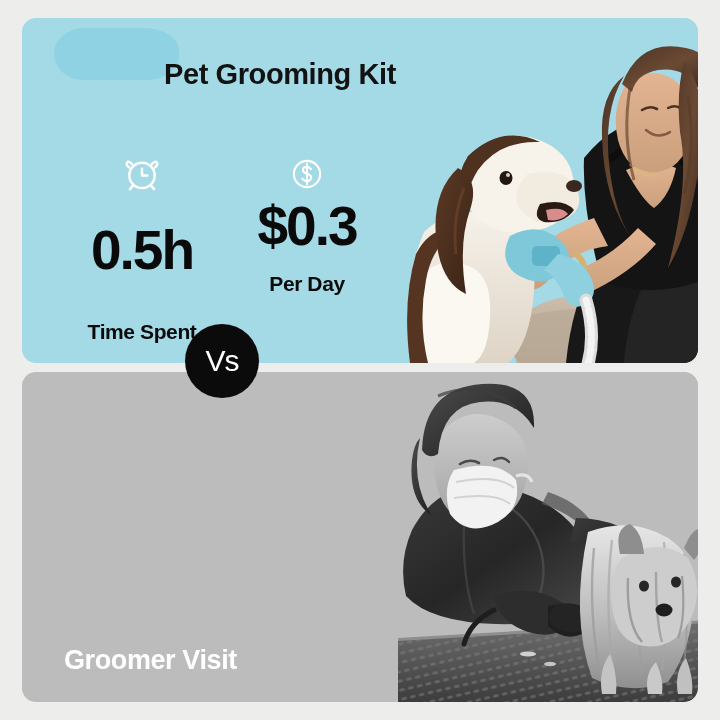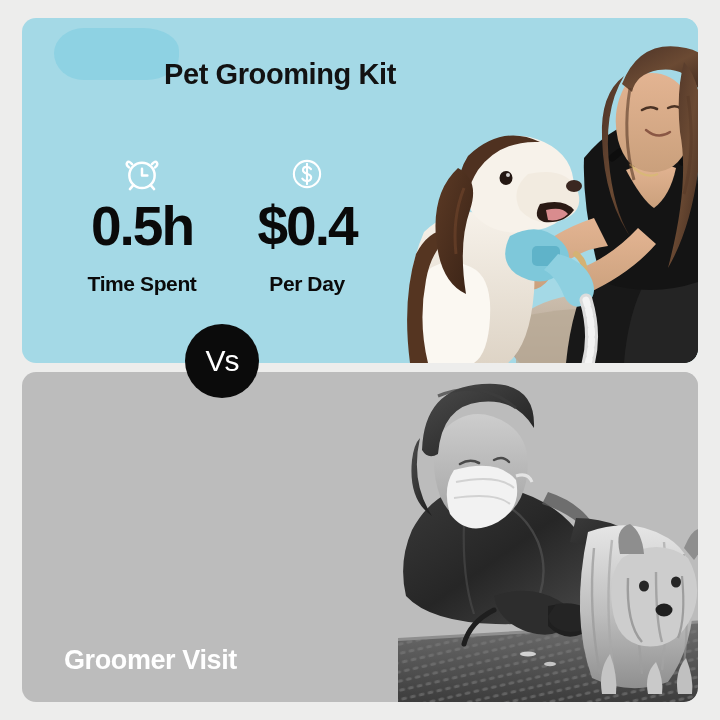--- a/index.html
+++ b/index.html
@@ -75,21 +75,21 @@
     align-items:flex-start;
   }
   #stats-top    { left:40px; top:132px; }
 
   .stat {
     display:flex;
     flex-direction:column;
     align-items:center;
     text-align:center;
   }
-  #stats-top .stat:nth-child(1)    { width:160px; }
+  #stats-top .stat:nth-child(1)    { width:160px;gap:24px; }
   #stats-top .stat:nth-child(2)    { width:170px; }
 
   .stat-icon { height:48px; display:flex; align-items:center; justify-content:center; }
   .stat-icon svg { display:block; }
 
   .stat-value {
     font-size:55px;
     font-weight:bold;
     letter-spacing:-2px;
     line-height:1.02;
@@ -172,21 +172,21 @@
       </div>
 
       <div class="stat">
         <div class="stat-icon">
           <svg width="42" height="42" viewBox="0 0 48 48" fill="none" stroke="#ffffff" stroke-width="2.4" stroke-linecap="round" stroke-linejoin="round">
             <circle cx="24" cy="24" r="15"></circle>
             <path d="M28.6 18.4 C27.4 16.6 25.8 15.8 23.8 15.8 C21.2 15.8 19.4 17.3 19.4 19.6 C19.4 24.6 28.8 22.6 28.8 27.8 C28.8 30.4 26.7 32.1 23.9 32.1 C21.6 32.1 19.7 31.1 18.6 29.2"></path>
             <path d="M24 12.4 V35.6"></path>
           </svg>
         </div>
-        <div class="stat-value">$0.4</div>
+        <div class="stat-value">$0.3</div>
         <div class="stat-label">Per Day</div>
       </div>
 
     </div>
 
     <div class="photo" id="photo-top">
       <svg viewBox="0 0 300 345" preserveAspectRatio="xMidYMid slice" aria-hidden="true">
         <defs>
           <linearGradient id="hairG" x1="0" y1="0" x2="1" y2="1">
             <stop offset="0" stop-color="#4b3226"></stop>

